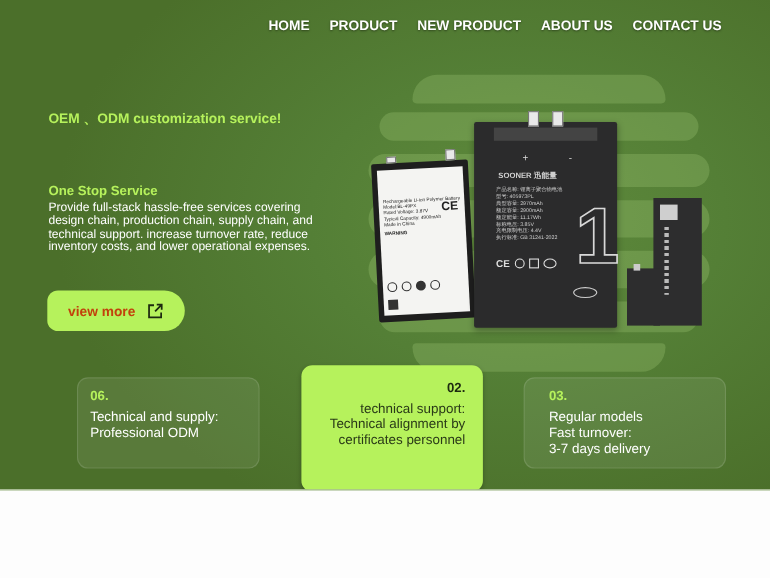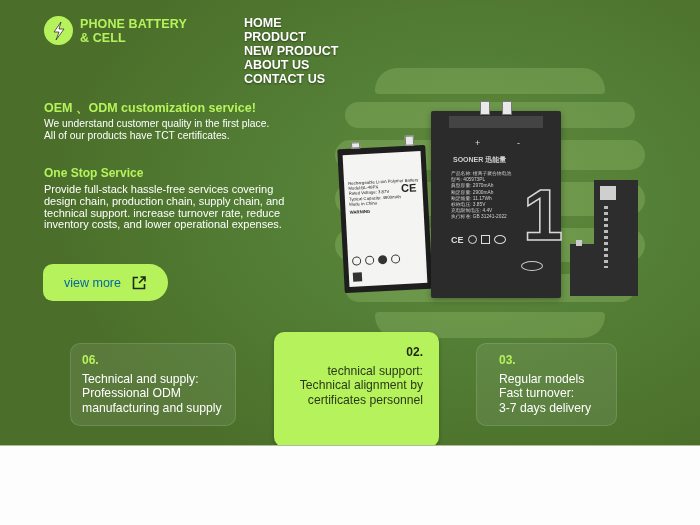--- a/index.html
+++ b/index.html
@@ -14,35 +14,35 @@
   .hero-bottom-line { position:absolute; left:0; top:445px; width:700px; height:1px; background:#a9bf94; }
 
   
   .globe { position:absolute; left:335px; top:68px; width:310px; height:270px; }
   .globe .band { position:absolute; background: rgba(150,190,110,0.35); border-radius: 40px; }
 
   
   .logo { position:absolute; left:44px; top:16px; display:flex; align-items:center; }
   .logo-circle { width:29px; height:29px; border-radius:50%; background:#b6f25c; display:flex; align-items:center; justify-content:center; }
   .logo-text { margin-left:7px; color:#b6f25c; font-weight:bold; font-size:12.5px; line-height:14px; letter-spacing:0.1px; }
-  .nav { position:absolute; top:16px; left:244px; display:flex;flex-direction:column; }
+  .nav { position:absolute; top:16px; left:244px; display:flex; }
   .nav a { color:#ffffff; font-weight:bold; font-size:12.5px; text-decoration:none; margin-right:18px; text-shadow: 0 1px 2px rgba(0,0,0,0.45); white-space:nowrap; }
 
   
   .h-oem { position:absolute; left:44px; top:100px; color:#b6f25c; font-weight:bold; font-size:12.5px; }
   .p-oem { position:absolute; left:44px; top:118px; color:#ffffff; font-size:10.3px; line-height:12px; width:280px; }
   .h-one { position:absolute; left:44px; top:166px; color:#b6f25c; font-weight:bold; font-size:12px; }
   .p-one { position:absolute; left:44px; top:184px; color:#ffffff; font-size:11px; line-height:11.8px; width:262px; }
 
   .view-more {
     position:absolute; left:43px; top:264px; width:125px; height:37px;
     background:#b6f25c; border-radius: 10px 19px 19px 10px;
     display:flex; align-items:center; justify-content:center; cursor:pointer;
   }
-  .view-more span { color:#0369a1; font-weight:normal; font-size:12.5px; margin-right:10px; }
+  .view-more span { color:#c2410c; font-weight:bold; font-size:12.5px; margin-right:10px; }
 
   
   .bat-left { position:absolute; left:341px; top:147px; width:88px; height:144px; background:#1e1e1e; transform: rotate(-3deg); border-radius:2px; }
   .bat-left .label { position:absolute; left:5px; top:6px; width:78px; height:132px; background:#f4f4f2; }
   .tab { position:absolute; width:9px; height:6px; background:#e9e9e9; border:1px solid #777; }
   .bat-center { position:absolute; left:431px; top:111px; width:130px; height:187px; background:#2b2b2c; border-radius:2px; box-shadow:0 2px 6px rgba(0,0,0,0.3); }
   .bat-center .top-strip { position:absolute; left:18px; top:5px; width:94px; height:12px; background:#444; }
   .bat-right { position:absolute; left:570px; top:180px; width:68px; height:116px; }
   .bat-right .body1 { position:absolute; left:24px; top:0; width:44px; height:116px; background:#2d2d2e; }
   .bat-right .body2 { position:absolute; left:0; top:64px; width:30px; height:52px; background:#2d2d2e; }
@@ -69,45 +69,30 @@
   <div class="globe">
     <div class="band" style="left:40px;top:0;width:230px;height:26px;border-radius:60px 60px 10px 10px;"></div>
     <div class="band" style="left:10px;top:34px;width:290px;height:26px;"></div>
     <div class="band" style="left:0;top:72px;width:310px;height:30px;"></div>
     <div class="band" style="left:0;top:114px;width:310px;height:34px;"></div>
     <div class="band" style="left:0;top:160px;width:310px;height:34px;"></div>
     <div class="band" style="left:10px;top:206px;width:290px;height:28px;"></div>
     <div class="band" style="left:40px;top:244px;width:230px;height:26px;border-radius:10px 10px 60px 60px;"></div>
   </div>
 
-  <div class="logo">
-    <div class="logo-circle">
-      <svg width="16" height="20" viewBox="0 0 16 20">
-        <path d="M10 1 L3 11 L8 11 L5 19 L13 8 L8 8 Z" fill="#ffffff" stroke="#333" stroke-width="0.8" stroke-linejoin="round"></path>
-      </svg>
-    </div>
-    <div class="logo-text">
-      <div>PHONE BATTERY</div>
-      <div>&amp; CELL</div>
-    </div>
-  </div>
 
   <nav class="nav">
     <a href="#">HOME</a>
     <a href="#">PRODUCT</a>
     <a href="#">NEW PRODUCT</a>
     <a href="#">ABOUT US</a>
     <a href="#">CONTACT US</a>
   </nav>
 
   <div class="h-oem">OEM 、ODM customization service!</div>
-  <div class="p-oem">
-    <div>We understand customer quality in the first place.</div>
-    <div>All of our products have TCT certificates.</div>
-  </div>
   <div class="h-one">One Stop Service</div>
   <div class="p-one">Provide full-stack hassle-free services covering design chain, production chain, supply chain, and technical support. increase turnover rate, reduce inventory costs, and lower operational expenses.</div>
 
   <div class="view-more">
     <span>view more</span>
     <svg width="16" height="16" viewBox="0 0 16 16">
       <path d="M7 2.5 H2.5 V13.5 H13.5 V9" fill="none" stroke="#1d2a10" stroke-width="1.6"></path>
       <path d="M8 8 L14 2 M9.5 2 H14 V6.5" fill="none" stroke="#1d2a10" stroke-width="1.6"></path>
     </svg>
   </div>
@@ -167,30 +152,29 @@
     <div class="body2"></div>
     <div style="position:absolute;left:30px;top:6px;width:16px;height:14px;background:#cfcfcf;"></div>
     <div style="position:absolute;left:34px;top:26px;width:4px;height:62px;background:repeating-linear-gradient(#bbb 0 3px, transparent 3px 6px);"></div>
     <div style="position:absolute;left:6px;top:60px;width:6px;height:6px;background:#ccc;"></div>
   </div>
 
   <div class="card dim" style="left:70px;top:343px;width:166px;height:83px;padding:9px 11px;">
     <div class="num">06.</div>
     <span class="line">Technical and supply:</span>
     <span class="line">Professional ODM</span>
-    <span class="line">manufacturing and supply</span>
   </div>
 
   <div class="card active" style="left:274px;top:332px;width:165px;height:115px;padding:13px 16px;text-align:right;">
     <div class="num">02.</div>
     <span class="line">technical support:</span>
     <span class="line">Technical alignment by</span>
     <span class="line">certificates personnel</span>
   </div>
 
-  <div class="card dim" style="left:476px;top:343px;width:141px;height:83px;padding:9px 22px;">
+  <div class="card dim" style="left:476px;top:343px;width:184px;height:83px;padding:9px 22px;">
     <div class="num">03.</div>
     <span class="line">Regular models</span>
     <span class="line">Fast turnover:</span>
     <span class="line">3-7 days delivery</span>
   </div>
 </div>
 <div class="hero-bottom-line"></div>
 
 </body></html>

